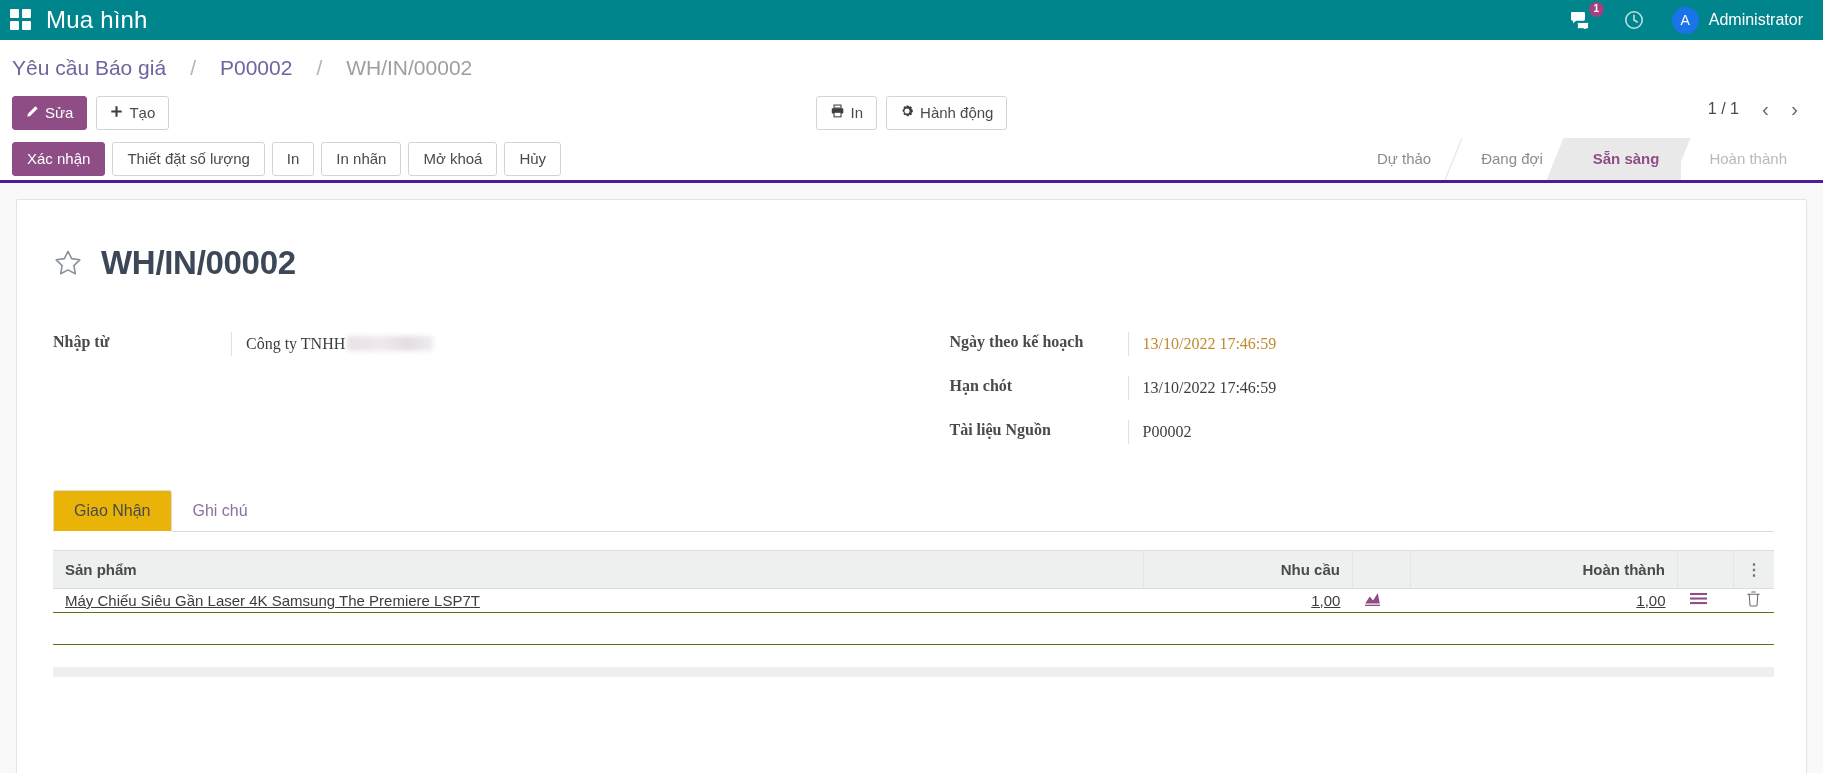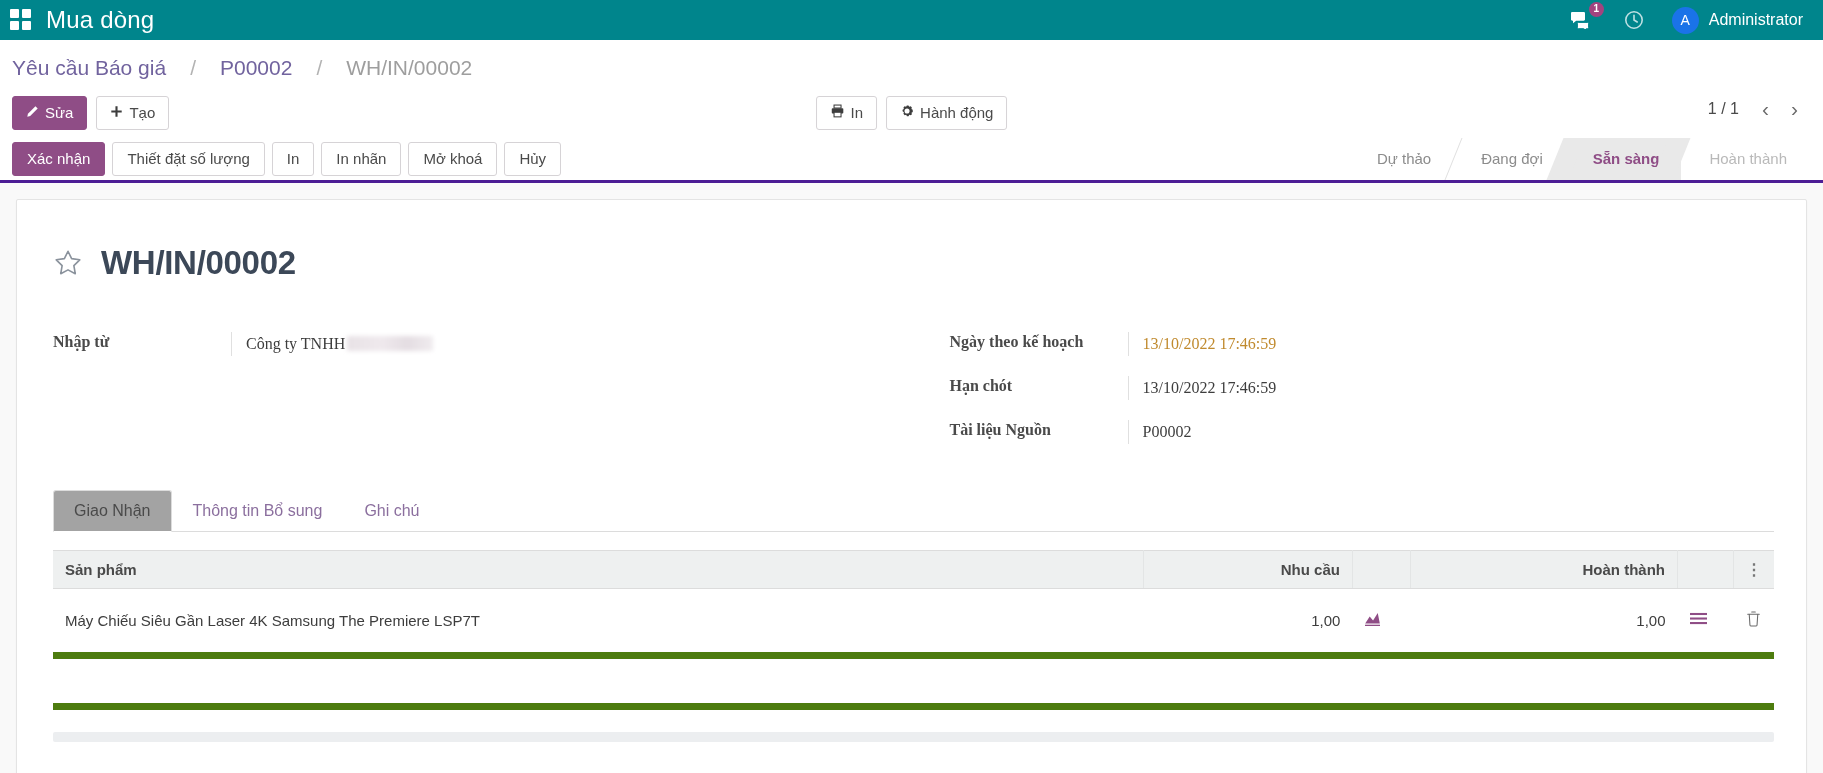--- a/index.html
+++ b/index.html
@@ -316,21 +316,21 @@
     padding: 11px 20px;
     color: #8b6f9e;
     cursor:pointer;
     border: 1px solid transparent;
     border-bottom: none;
     margin-bottom: -1px;
     white-space:nowrap;
   }
   .tab.active {
     color: #4a4a4a;
-    background: #a3a3a3;
+    background: #eab308;
     border-color: #dcdcdc;
     border-bottom: 1px solid #ffffff;
     border-radius: 3px 3px 0 0;
   }
 
   
   .lines-table {
     width: 100%;
     border-collapse: collapse;
     margin-top: 18px;
@@ -346,24 +346,25 @@
     padding: 10px 12px;
     text-align: left;
     font-size: 15px;
   }
   .lines-table thead th.num { text-align: right; }
   .lines-table thead th:last-child { border-right: none; }
   .col-icon { width: 58px; }
   .col-trash { width: 56px; }
   .col-opts { width: 40px; }
   .lines-table tbody td {
-    border-bottom: 7px solid #4d7c0f;
-    padding: 22px 12px;
+    border-bottom: 1px solid #4d7c0f;
+    padding: 2px 12px;
     color: #3d3d3d;
     vertical-align: middle;
+    text-decoration: underline;
   }
   .lines-table tbody td.num { text-align: right; }
   .add-line-row td { border-bottom: 1px solid #ececec; padding: 11px 12px; }
   .add-line {
     color: #8b6f9e;
     cursor: pointer;
     font-size: 15px;
   }
   .empty-row td { height: 32px; border-bottom: 1px solid #ececec; }
   .opts-dots {
@@ -385,21 +386,21 @@
 </head>
 <body>
 
 <div class="navbar">
   <div class="apps-grid">
     <i></i>
       <i></i>
       <i></i>
       <i></i>
   </div>
-  <div class="brand">Mua dòng</div>
+  <div class="brand">Mua hình</div>
   <div class="nav-right">
     <div class="nav-icon-wrap">
       <span class="msg-icon">
         <svg width="22" height="18" viewBox="0 0 22 18" fill="none" xmlns="http://www.w3.org/2000/svg">
           <path d="M1 2.2C1 1.5 1.6 1 2.3 1h11.4c.7 0 1.3.5 1.3 1.2v6.3c0 .7-.6 1.2-1.3 1.2H6.2L3 12.2V9.7H2.3C1.6 9.7 1 9.2 1 8.5V2.2z" fill="#ffffff"></path>
           <path d="M8.5 11.4h9c.6 0 1.1.5 1.1 1.1v4.1c0 .6-.5 1.1-1.1 1.1h-1.2v2l-2.6-2h-5.2c-.6 0-1.1-.5-1.1-1.1v-4.1c0-.6.5-1.1 1.1-1.1z" fill="#ffffff" stroke="#00858c" stroke-width="1"></path>
         </svg>
       </span>
       <span class="badge">1</span>
     </div>
@@ -530,21 +531,20 @@
         <div class="field-row">
           <div class="field-label">Tài liệu Nguồn</div>
           <div class="field-value">P00002</div>
         </div>
       </div>
     </div>
 
     <div class="notebook">
       <div class="tabs">
         <div class="tab active">Giao Nhận</div>
-        <div class="tab">Thông tin Bổ sung</div>
         <div class="tab">Ghi chú</div>
       </div>
 
       <table class="lines-table">
         <thead>
           <tr>
             <th>Sản phẩm</th>
             <th class="num">Nhu cầu</th>
             <th class="col-icon"></th>
             <th class="num">Hoàn thành</th>

